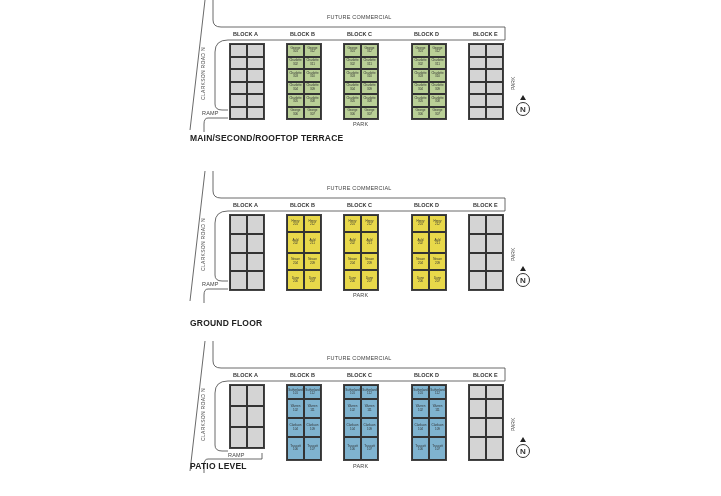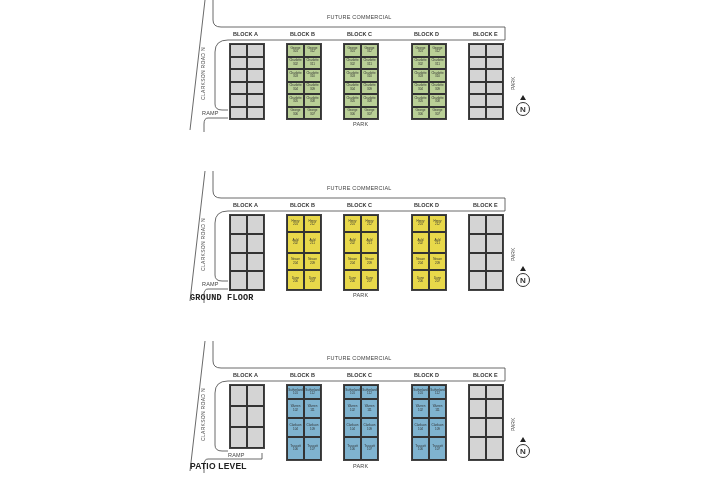--- a/index.html
+++ b/index.html
@@ -219,20 +219,21 @@
     <div class="unit"></div>
       <div class="unit"></div>
     <div class="unit"></div>
       <div class="unit"></div>
   </div>
 
   <div class="lbl" style="left:353px; top:121px;">PARK</div>
   <div class="park-v" style="left:510px; top:90px;">PARK</div>
   <div class="north-arrow" style="left:520px; top:95px;"></div>
   <div class="north" style="left:516px; top:102px;">N</div>
+  <div class="title" style="top:133px;">MAIN/SECOND/ROOFTOP TERRACE</div>
 </div>
 
 <div class="panel" style="top:171px;">
   <svg class="lines" width="721" height="165">
     <line x1="205" y1="0" x2="190" y2="130" stroke="#444" stroke-width="0.8"></line>
     <path d="M213 0 L213 20 Q213 27 221 27 L505 27 L505 40 L228 40 Q215 40 215 52 L215 104 Q215 110 222 110 L228 110" fill="none" stroke="#444" stroke-width="0.8"></path>
     <path d="M228 118 L208 118 Q204 118 204 124 L204 132" fill="none" stroke="#444" stroke-width="0.8"></path>
   </svg>
   <div class="lbl" style="left:327px; top:14px;">FUTURE COMMERCIAL</div>
   <div class="blk" style="left:233px; top:31px;">BLOCK A</div>
@@ -367,21 +368,21 @@
     <div class="unit"></div>
       <div class="unit"></div>
     <div class="unit"></div>
       <div class="unit"></div>
   </div>
 
   <div class="lbl" style="left:353px; top:121px;">PARK</div>
   <div class="park-v" style="left:510px; top:90px;">PARK</div>
   <div class="north-arrow" style="left:520px; top:95px;"></div>
   <div class="north" style="left:516px; top:102px;">N</div>
-  <div class="title" style="top:122px;font-family:Liberation Mono, monospace;">GROUND FLOOR</div>
+  <div class="title" style="top:147px;">GROUND FLOOR</div>
 </div>
 
 <div class="panel" style="top:341px;">
   <svg class="lines" width="721" height="165">
     <line x1="205" y1="0" x2="190" y2="130" stroke="#444" stroke-width="0.8"></line>
     <path d="M213 0 L213 20 Q213 27 221 27 L505 27 L505 40 L228 40 Q215 40 215 52 L215 104 Q215 110 222 110 L228 110" fill="none" stroke="#444" stroke-width="0.8"></path>
     <path d="M262 112 L262 118 L208 118 Q204 118 204 124 L204 132" fill="none" stroke="#444" stroke-width="0.8"></path>
   </svg>
   <div class="lbl" style="left:327px; top:14px;">FUTURE COMMERCIAL</div>
   <div class="blk" style="left:233px; top:31px;">BLOCK A</div>

